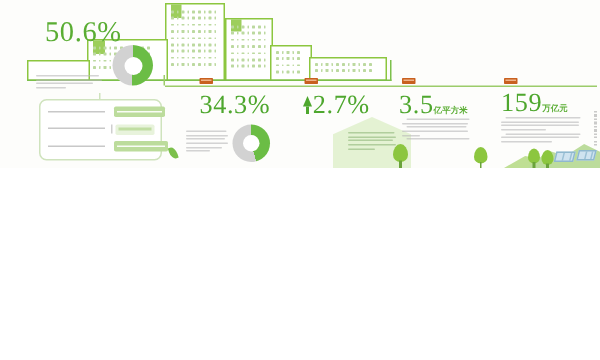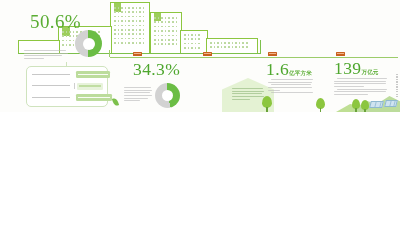--- a/index.html
+++ b/index.html
@@ -376,51 +376,54 @@
   <div class="cap" style="left:124px;top:87px;width:28px;">
     <div class="cl" style="width:27px;"></div>
     <div class="cl" style="width:28px;"></div>
     <div class="cl" style="width:26px;"></div>
     <div class="cl" style="width:28px;"></div>
     <div class="cl" style="width:24px;"></div>
     <div class="cl" style="width:16px;"></div>
   </div>
   <div class="leaf" style="left:113px;top:98px;"></div>
 
+  <div class="stat" style="left:202px;top:61px;">
+    <span class="arrow"></span><span class="num v2">2.7</span><span class="num v2">%</span>
+  </div>
   <div class="house"></div>
   <div class="cap" style="left:232px;top:88px;width:32px;">
     <div class="cl g" style="width:31px;"></div>
     <div class="cl g" style="width:32px;"></div>
     <div class="cl g" style="width:30px;"></div>
     <div class="cl g" style="width:32px;"></div>
     <div class="cl g" style="width:18px;"></div>
   </div>
 
   <div class="stat" style="left:266px;top:61px;">
-    <span class="num v2">1.6</span><span class="unit">亿平方米</span>
+    <span class="num v2">3.5</span><span class="unit">亿平方米</span>
   </div>
   <div class="cap" style="left:268px;top:79px;width:44px;">
     <div class="cl" style="width:42px;margin-left:3px;"></div>
     <div class="cl" style="width:44px;"></div>
     <div class="cl" style="width:40px;margin-left:3px;"></div>
     <div class="cl" style="width:44px;"></div>
     <div class="cl" style="width:12px;"></div>
     <div class="cl" style="width:42px;margin-left:3px;"></div>
   </div>
   <div class="tree" style="left:262px;top:96px;width:10px;height:16px;">
     <div class="crown" style="left:0;top:0;width:10px;height:12px;"></div>
     <div class="trunk" style="left:4.3px;top:11px;width:1.4px;height:5px;"></div>
   </div>
   <div class="tree" style="left:316px;top:98px;width:9px;height:14px;">
     <div class="crown" style="left:0;top:0;width:9px;height:11px;"></div>
     <div class="trunk" style="left:3.9px;top:10px;width:1.3px;height:4px;"></div>
   </div>
 
   <div class="stat" style="left:334px;top:60px;">
-    <span class="num v2">139</span><span class="unit">万亿元</span>
+    <span class="num v2">159</span><span class="unit">万亿元</span>
   </div>
   <div class="cap" style="left:334px;top:78px;width:52px;">
     <div class="cl" style="width:50px;margin-left:3px;"></div>
     <div class="cl" style="width:52px;"></div>
     <div class="cl" style="width:52px;"></div>
     <div class="cl" style="width:30px;"></div>
     <div class="cl" style="width:50px;margin-left:3px;"></div>
     <div class="cl" style="width:52px;"></div>
     <div class="cl" style="width:34px;"></div>
   </div>

